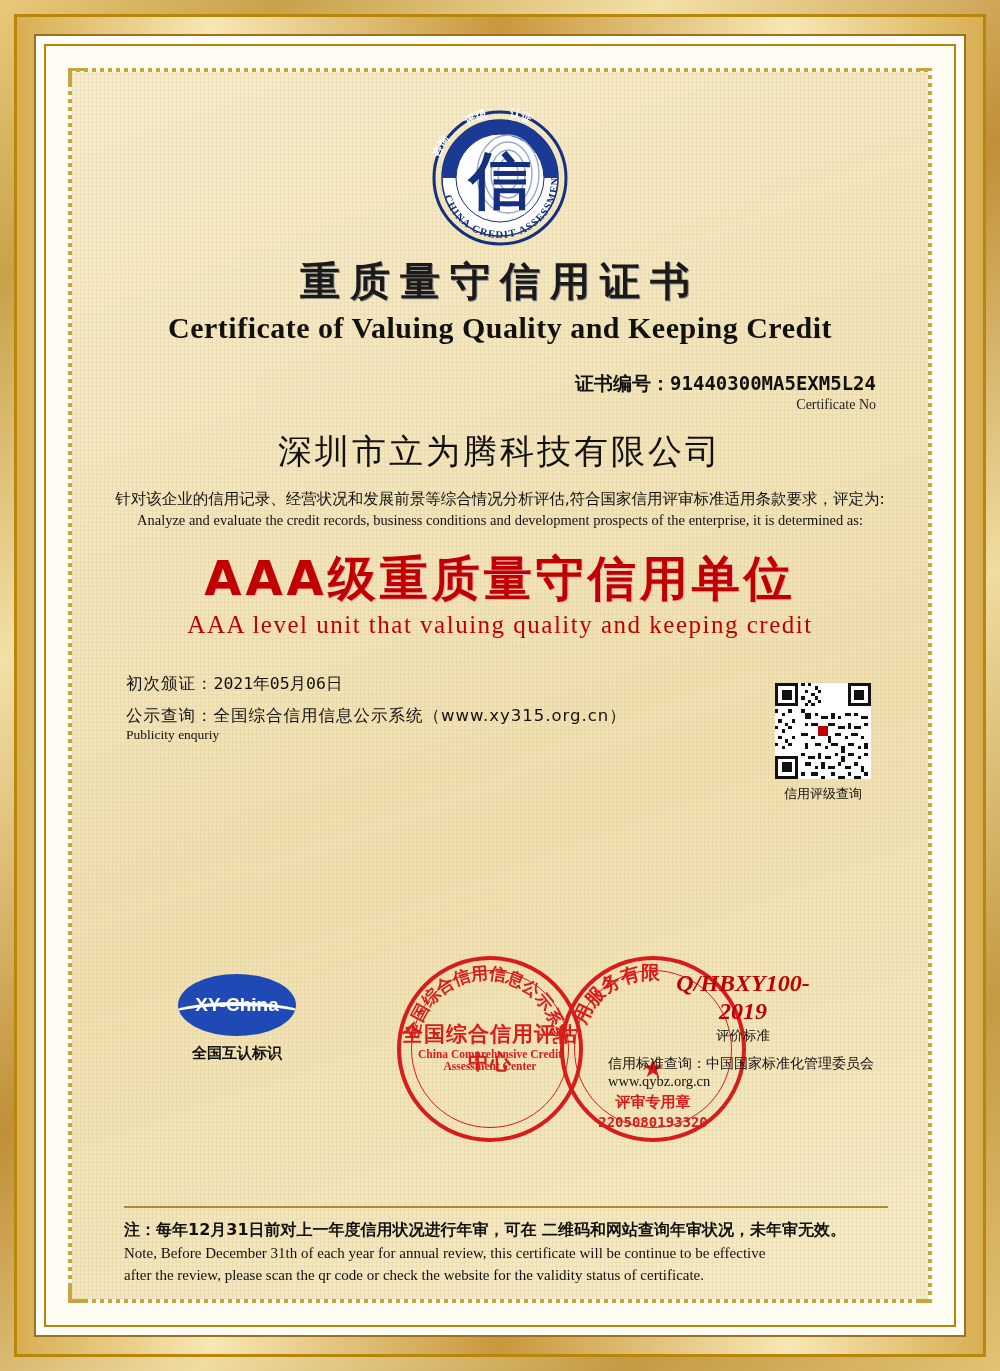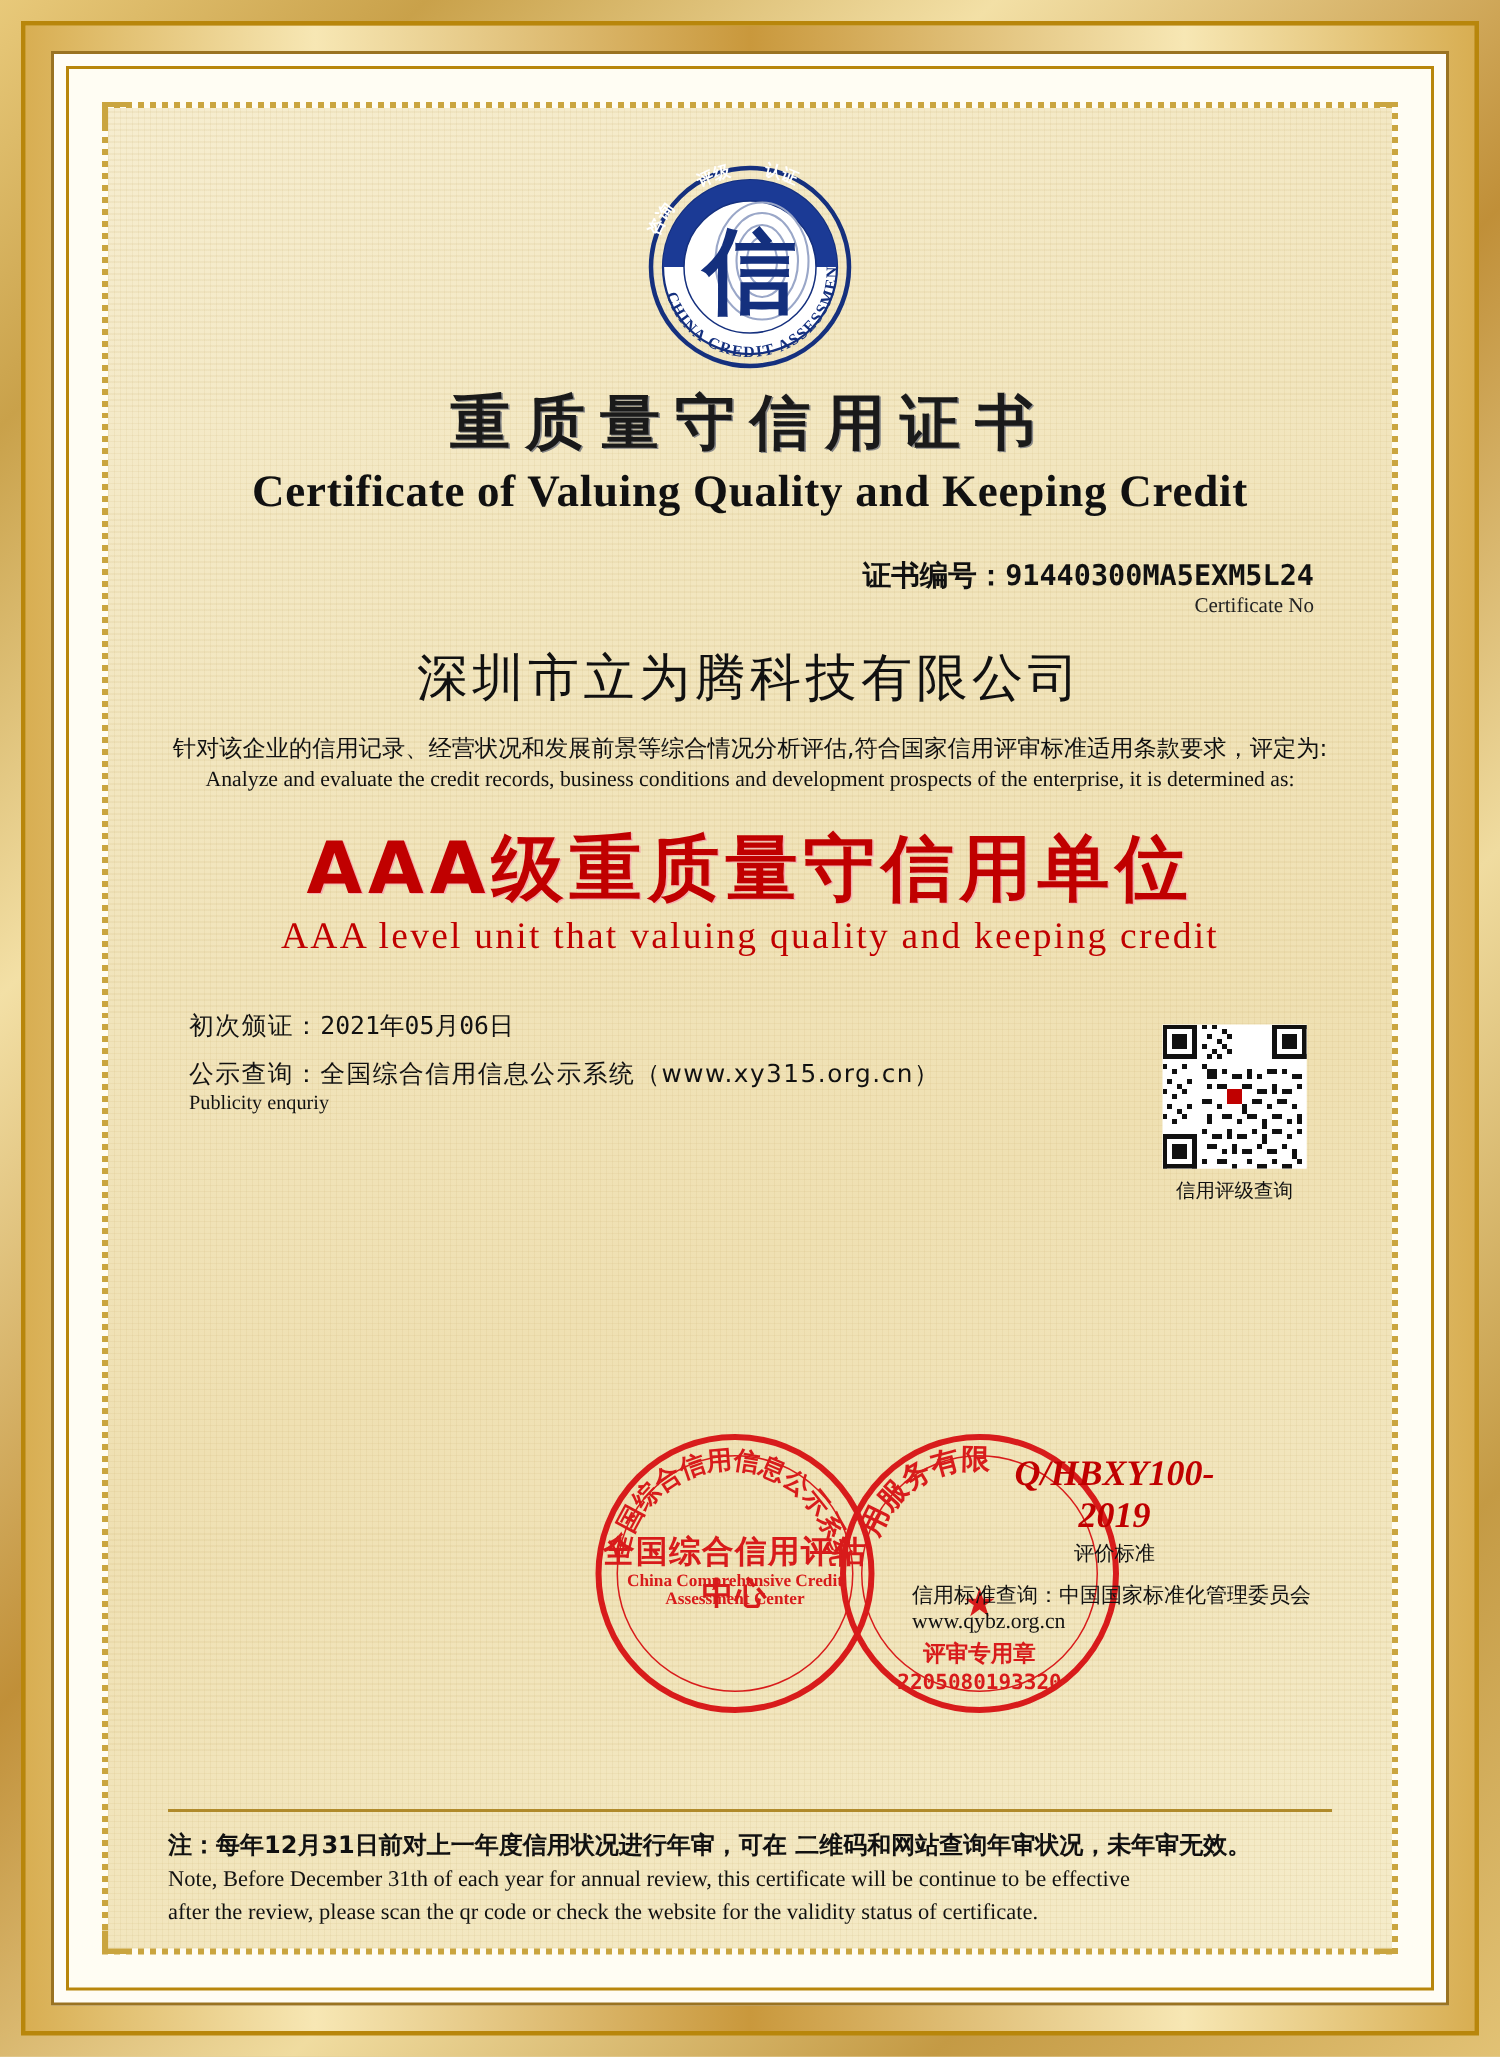--- a/index.html
+++ b/index.html
@@ -183,21 +183,21 @@
   }
   .std-code{
     text-align:center;font-size:24px;font-weight:bold;color:#c00000;
     font-family:"Liberation Serif",serif;line-height:1.15;font-style:italic;
   }
   .std-cap{text-align:center;font-size:13.5px;color:#111;font-family:"DejaVu Sans",sans-serif;margin-top:2px;}
   .std-line{font-size:14px;color:#111;margin-top:10px;font-family:"DejaVu Sans",sans-serif;}
   .std-url{font-size:14.5px;color:#111;font-family:"Liberation Serif",serif;}
 
   .note{
-    position:absolute;left:40px;right:40px;bottom:14px;
+    position:absolute;left:52px;right:40px;bottom:14px;
     border-top:2px solid #b08a2a;padding-top:12px;
   }
   .note-cn{font-size:16px;color:#111;font-family:"DejaVu Sans",sans-serif;font-weight:bold;}
   .note-en{font-size:15px;color:#111;line-height:1.35;margin-top:2px;}
 </style>
 </head>
 <body>
 
 <div class="page">
   <div class="frame-outer"></div>
@@ -373,20 +373,26 @@
             </g>
             <rect x="13" y="13" width="3" height="3" fill="#c00000"></rect>
           </svg>
         </div>
         <div class="qr-label">信用评级查询</div>
       </div>
     </div>
 
     <div class="seals">
 
+      <div class="xy-logo">
+        <div class="xy-oval">
+          <span>XY-China</span>
+        </div>
+        <div class="xy-cap">全国互认标识</div>
+      </div>
 
       <div class="stamp stamp1">
         <div class="stamp-inner-ring"></div>
         <svg width="170" height="170" viewBox="0 0 170 170" style="position:absolute;left:0;top:0;">
           <defs>
               <path id="s1arc" d="M 16 88 A 69 69 0 0 1 154 88"></path>
             </defs>
           <text font-size="17" fill="#d81b1b" font-weight="bold" font-family="DejaVu Sans, sans-serif">
             <textPath href="#s1arc" startOffset="4%">全国综合信用信息公示系统</textPath>
           </text>

